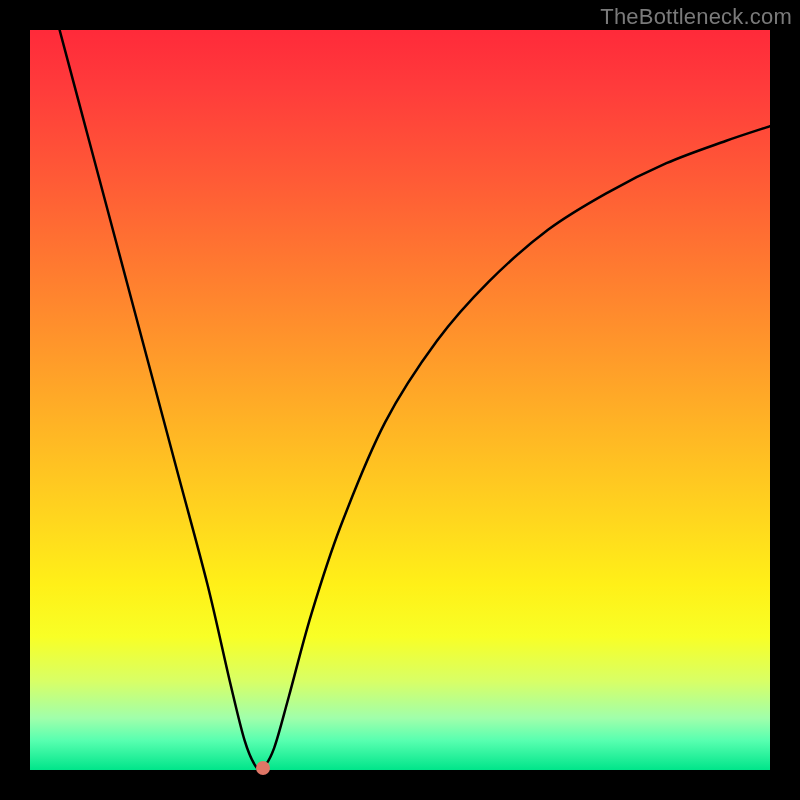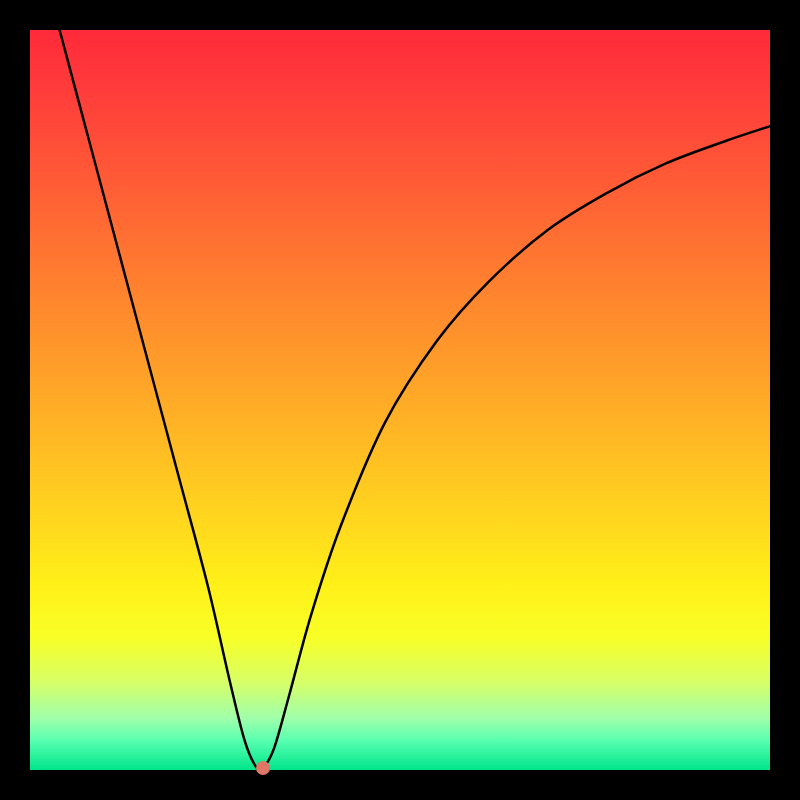--- a/index.html
+++ b/index.html
@@ -68,13 +68,14 @@
 </head>
 <body>
 
 <div class="frame">
   <div class="plot-area">
     <svg viewBox="0 0 740 740" preserveAspectRatio="none">
       <path id="curve-path" d="M 29.60 0.00 C 34.53 18.50, 49.33 74.00, 59.20 111.00 C 69.07 148.00, 78.93 185.00, 88.80 222.00 C 98.67 259.00, 108.53 296.00, 118.40 333.00 C 128.27 370.00, 138.13 407.00, 148.00 444.00 C 157.87 481.00, 168.97 520.47, 177.60 555.00 C 186.23 589.53, 193.63 625.30, 199.80 651.20 C 205.97 677.10, 210.28 696.22, 214.60 710.40 C 218.92 724.58, 222.62 731.74, 225.70 736.30 C 228.78 740.86, 230.02 740.86, 233.10 737.78 C 236.18 734.70, 239.88 729.76, 244.20 717.80 C 248.52 705.84, 252.83 688.20, 259.00 666.00 C 265.17 643.80, 272.57 612.97, 281.20 584.60 C 289.83 556.23, 298.47 527.87, 310.80 495.80 C 323.13 463.73, 339.17 423.03, 355.20 392.20 C 371.23 361.37, 389.73 334.23, 407.00 310.80 C 424.27 287.37, 440.30 270.10, 458.80 251.60 C 477.30 233.10, 498.27 214.60, 518.00 199.80 C 537.73 185.00, 557.47 173.90, 577.20 162.80 C 596.93 151.70, 616.67 141.83, 636.40 133.20 C 656.13 124.57, 678.33 117.17, 695.60 111.00 C 712.87 104.83, 732.60 98.67, 740.00 96.20" fill="none" stroke="#000" stroke-width="2.5" stroke-linejoin="round" stroke-linecap="round"></path>
     </svg>
     <div id="marker" class="marker" style="left: 233.1px; top: 737.78px; background: rgb(224, 118, 102);"></div>
   </div>
+  <div class="watermark">TheBottleneck.com</div>
 </div>
 
 </body></html>

